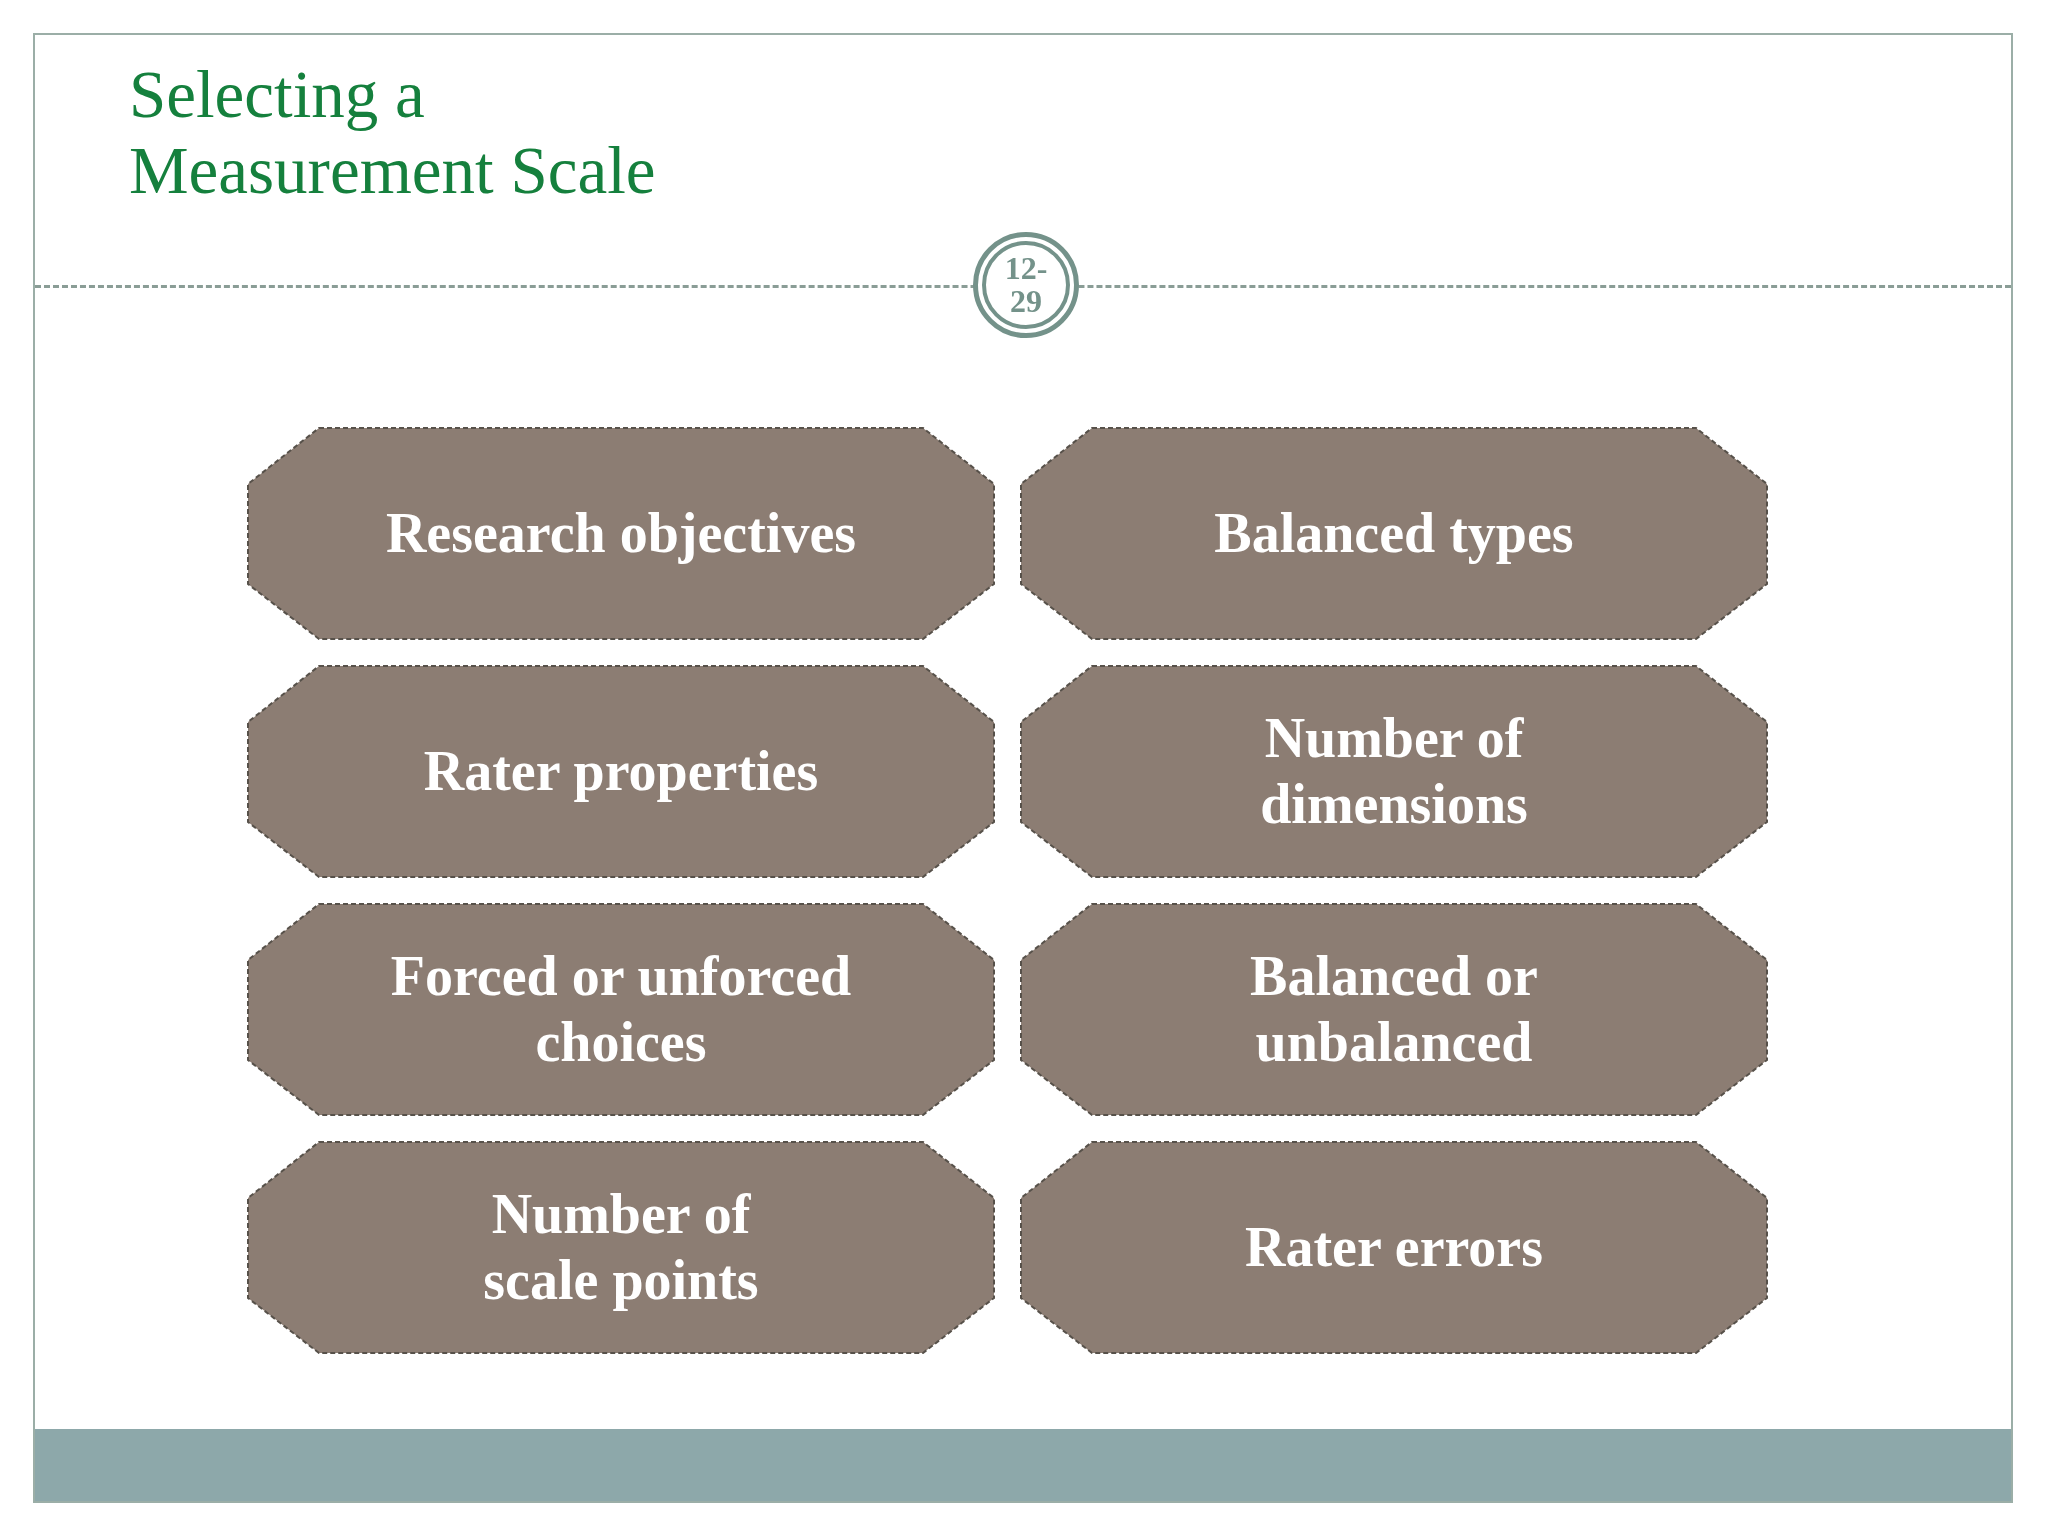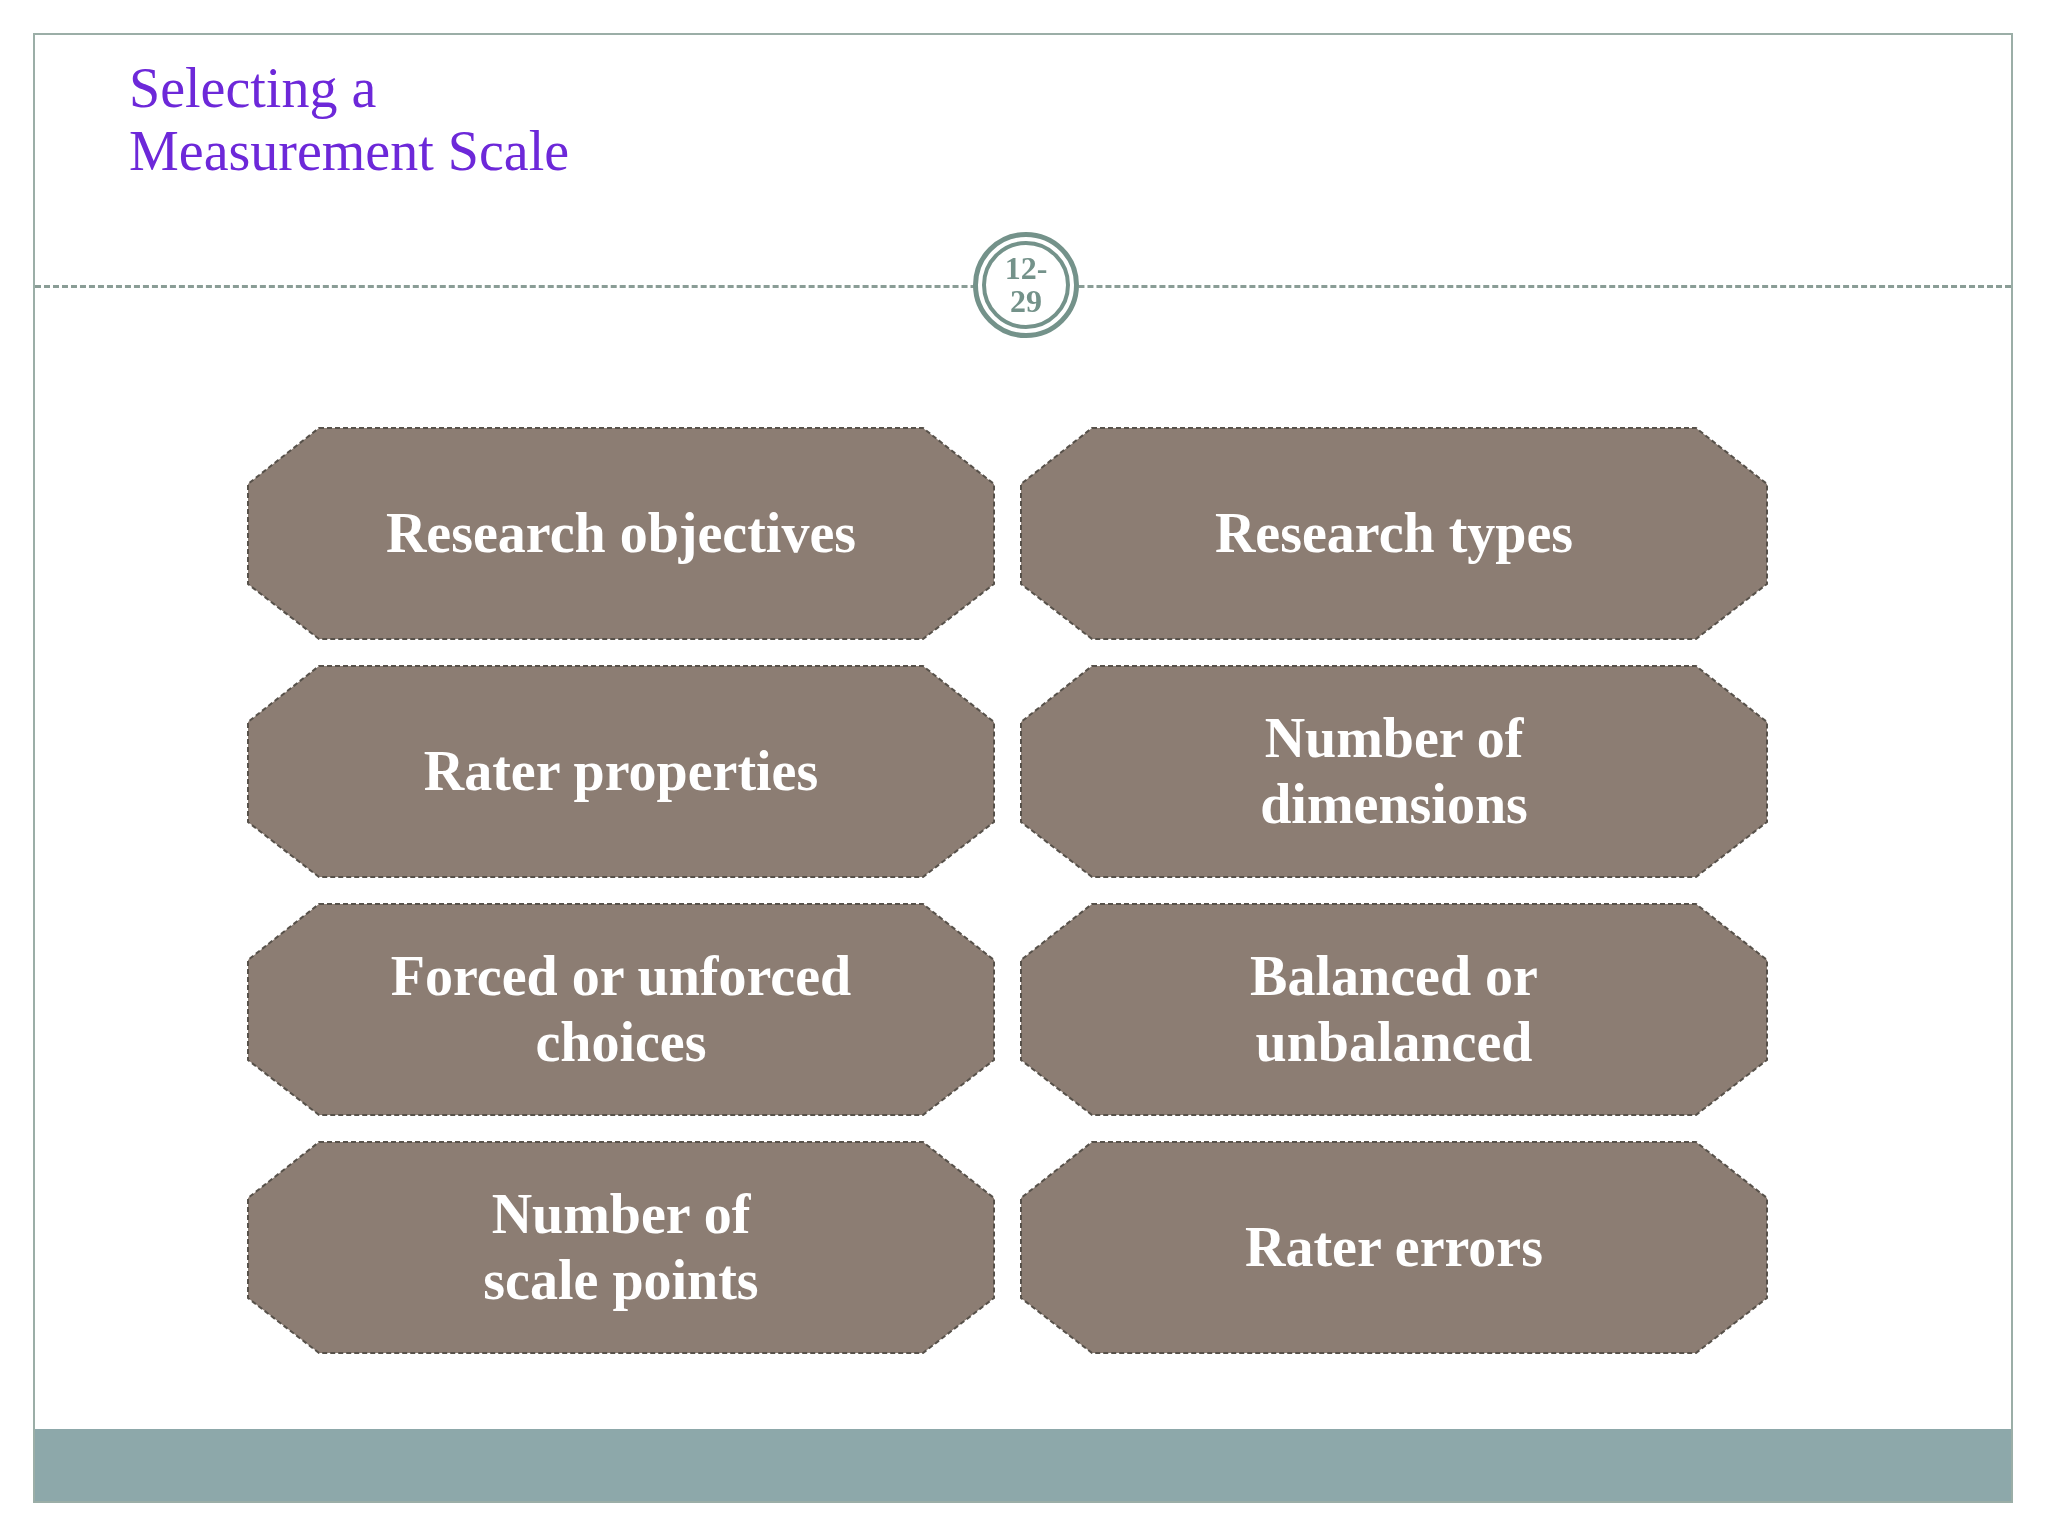--- a/index.html
+++ b/index.html
@@ -17,22 +17,22 @@
     top: 33px;
     width: 1976px;
     height: 1466px;
     border: 2px solid #9BAEA7;
     background: #ffffff;
   }
   .slide-title {
     position: absolute;
     left: 94px;
     top: 22px;
-    color: #6d28d9;
-    font-size: 56px;
+    color: #15803d;
+    font-size: 67px;
     line-height: 1.13;
     letter-spacing: 0px;
     white-space: pre-line;
   }
   .dashed-rule {
     position: absolute;
     left: 0;
     top: 250px;
     width: 100%;
     border-top: 3px dashed #8A9D96;
@@ -134,21 +134,21 @@
       <svg viewBox="0 0 748 213" preserveAspectRatio="none">
         <polygon points="72,1 676,1 747,57 747,157 676,212 72,212 1,157 1,57" fill="#8C7D73" stroke="#57514A" stroke-width="2" stroke-dasharray="5 3"></polygon>
       </svg>
       <div class="factor-label">Research objectives</div>
     </div>
 
     <div class="factor-box">
       <svg viewBox="0 0 748 213" preserveAspectRatio="none">
         <polygon points="72,1 676,1 747,57 747,157 676,212 72,212 1,157 1,57" fill="#8C7D73" stroke="#57514A" stroke-width="2" stroke-dasharray="5 3"></polygon>
       </svg>
-      <div class="factor-label">Research types</div>
+      <div class="factor-label">Balanced types</div>
     </div>
 
     <div class="factor-box">
       <svg viewBox="0 0 748 213" preserveAspectRatio="none">
         <polygon points="72,1 676,1 747,57 747,157 676,212 72,212 1,157 1,57" fill="#8C7D73" stroke="#57514A" stroke-width="2" stroke-dasharray="5 3"></polygon>
       </svg>
       <div class="factor-label">Rater properties</div>
     </div>
 
     <div class="factor-box">

